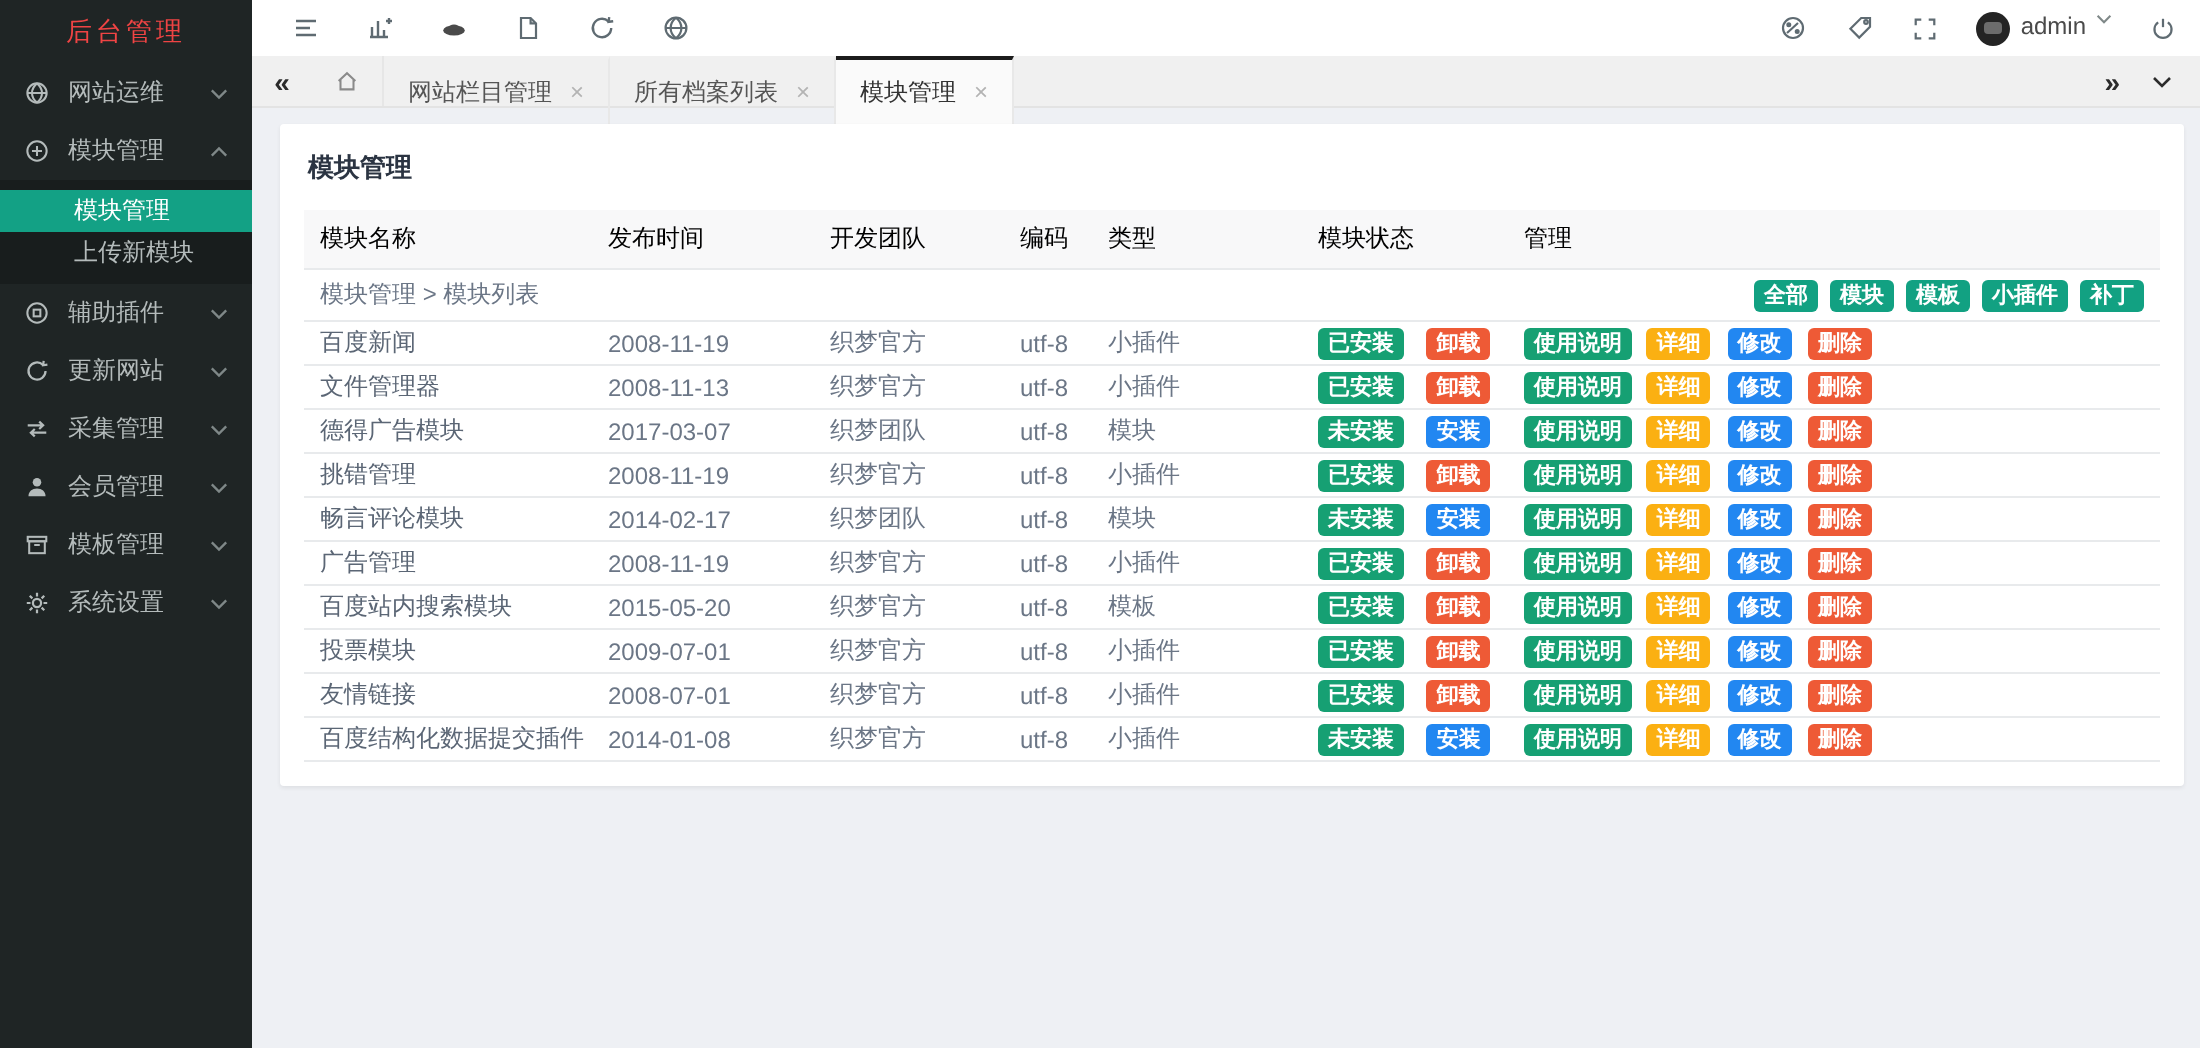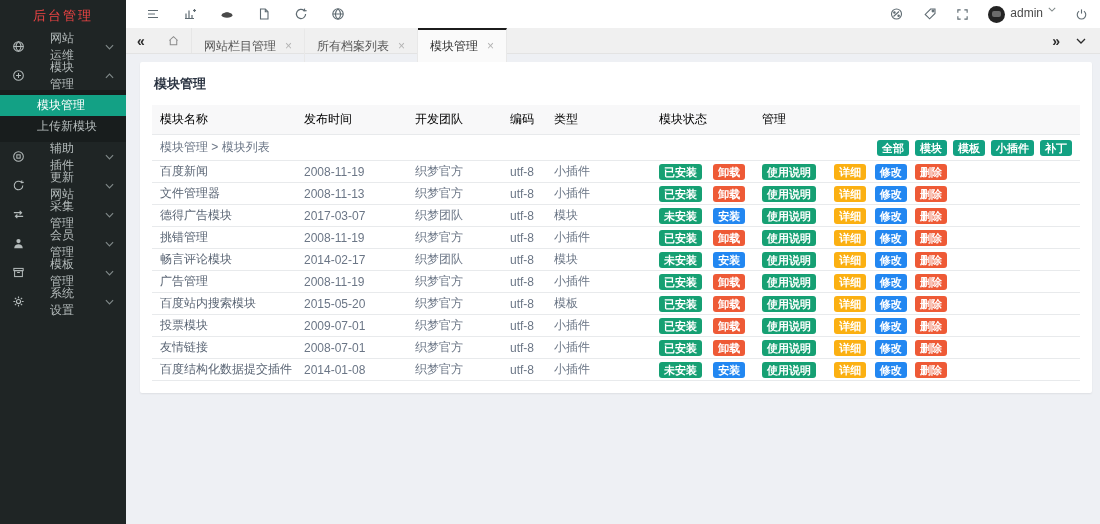--- a/index.html
+++ b/index.html
@@ -9,21 +9,21 @@
     display: flex;
     background: #eef0f4;
     font-size: 12px;
   }
   svg { display:block; }
 
   
   .sidebar { flex:0 0 126px; width:126px; background:var(--sidebar-bg,#1f2525); color:#b4bbbb; }
   .sidebar-title { height:30px; line-height:32px; text-align:center; color:#ef4444; font-size:13px; letter-spacing:2px; }
   .menu { margin-top:2px; }
-  .menu-item { height:29px; display:flex; align-items:center; gap:25px; padding:0 12px; cursor:pointer; }
+  .menu-item { height:29px; display:flex; align-items:center; gap:9px; padding:0 12px; cursor:pointer; }
   .menu-label { flex:1; }
   .chev { color:#7f8888; }
   .submenu { background:var(--sidebar-submenu-bg,#181d1d); padding:5px 0; }
   .submenu-item { height:21px; line-height:21px; padding-left:37px; cursor:pointer; color:#b4bbbb; }
   .submenu-item.active { background:var(--active-teal,#13a185); color:#fff; }
 
   
   .right-col { flex:1; display:flex; flex-direction:column; min-width:0; }
 
   
@@ -61,21 +61,21 @@
   .filters { margin-left:auto; display:flex; gap:6px; }
 
   .btn { display:inline-block; border:none; border-radius:3px; color:#fff; font-size:11px; line-height:14px; padding:1px 5px; font-weight:bold; font-family:inherit; cursor:pointer; vertical-align:middle; }
   .btn-green  { background:var(--green,#16a073); }
   .btn-teal   { background:var(--filter-teal,#12a182); }
   .btn-blue   { background:var(--blue,#2287f1); }
   .btn-yellow { background:var(--yellow,#fbb012); }
   .btn-orange { background:var(--orange,#ee5a36); }
   .status-badge { margin-right:8px; }
   .mg-btn { margin-right:5px; }
-  .mg-usage { margin-right:15px; }
+  .mg-usage { margin-right:4px; }
 </style>
 </head>
 <body>
 
 <aside class="sidebar">
   <div class="sidebar-title">后台管理</div>
   <nav class="menu">
 
     <div class="menu-item">
       <span>

